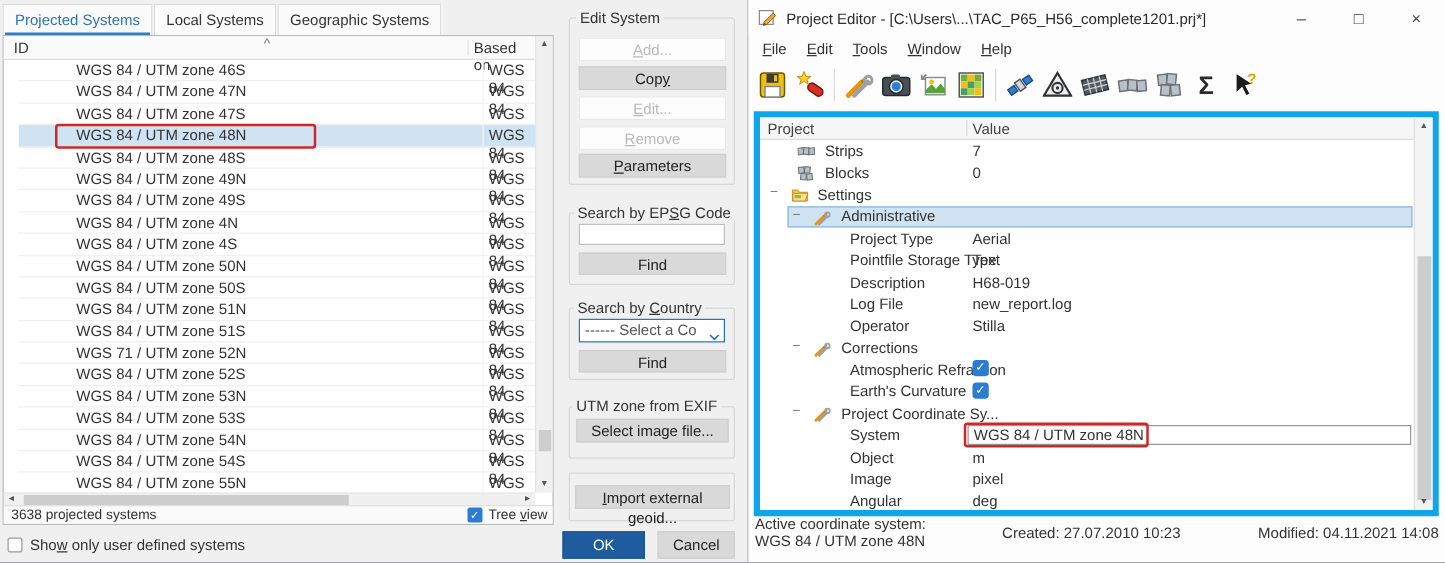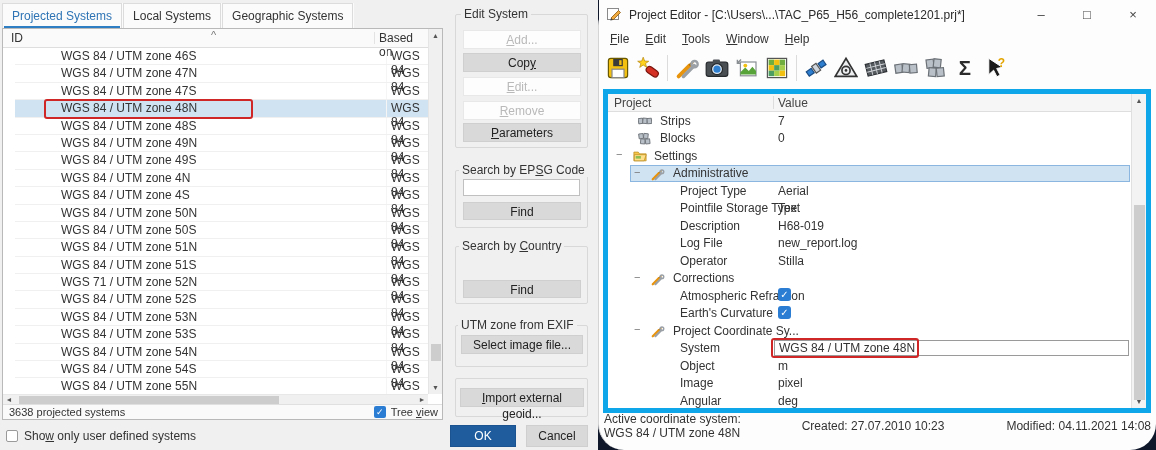--- a/index.html
+++ b/index.html
@@ -51,21 +51,21 @@
   .btn { position:absolute; text-align:center; font-size:12px; line-height:16px; padding-top:1px; }
   .btn.enabled { background:#d9d9d9; border:1px solid #cfcfcf; color:#222; }
   .btn.disabled { background:#fdfdfd; border:1px solid #e8e8e8; color:#b9b9b9; }
   .btn.primary { background:#1e5c9e; border:1px solid #1b5391; color:#fff; }
   .tinput { position:absolute; background:#fff; border:1px solid #c0c0c0; font-size:12px; padding:0 3px; }
   .ddl { position:absolute; background:#fff; border:1px solid #2e74b5; color:#555; padding:1px 16px 0 4px; overflow:hidden; white-space:nowrap; }
   .ddl .chev { position:absolute; right:3px; top:6px; }
   u { text-decoration:underline; }
 
   
-  .editor { position:absolute; left:598px; top:0; width:558px; height:450px; background:#fdfdfd; border-left:1px solid #d4d4d4;border-radius:26px; }
+  .editor { position:absolute; left:598px; top:0; width:558px; height:450px; background:#fdfdfd; border-left:1px solid #d4d4d4; }
   .titlebar { position:absolute; left:0; top:0; right:0; height:30px; display:flex; align-items:center; padding-left:7px; background:#fdfdfd; }
   .title-text { margin-left:7px; color:#2b2b2b; white-space:nowrap; }
   .win-controls { position:absolute; right:0; top:0; height:30px; display:flex; }
   .wbtn { width:46px; text-align:center; line-height:30px; color:#444; font-size:13px; }
   .menubar { position:absolute; left:3px; top:31px; height:18px; display:flex; }
   .mitem { padding:1px 8px; white-space:nowrap; }
   .toolbar { position:absolute; left:5px; top:50px; height:36px; display:flex; align-items:center; gap:2px; }
   .tbtn { width:28px; height:30px; display:flex; align-items:center; justify-content:center; }
   .tsep { width:1px; height:26px; background:#dcdcdc; margin:0 3px; }
 
@@ -234,20 +234,26 @@
     <div class="btn disabled" style="left:463px; top:77px; width:118px; height:19px;"><span></span><u>E</u><span>dit...</span></div>
     <div class="btn enabled" style="left:463px; top:123px; width:118px; height:19px;"><span></span><u>P</u><span>arameters</span></div>
 
     <div class="grp" style="left:455px; top:170px; width:133px; height:58px;"></div>
     <span class="grp-label" style="left:459px; top:163px;"><span>Search by EP</span><u>S</u><span>G Code</span></span>
     <input class="tinput" style="left: 463px; top: 179px; width: 117px; height: 17px;" value="">
     <div class="btn enabled" style="left:463px; top:202px; width:118px; height:18px;">Find</div>
 
     <div class="grp" style="left:455px; top:246px; width:133px; height:58px;"></div>
     <span class="grp-label" style="left:459px; top:239px;"><span>Search by </span><u>C</u><span>ountry</span></span>
+    <div class="ddl" style="left:463px; top:255px; width:117px; height:19px;">
+      <span>------ Select a Co</span>
+      <span class="chev"><svg width="9" height="6" viewBox="0 0 9 6">
+            <path d="M1 1 L4.5 4.5 L8 1" stroke="#2e74b5" fill="none" stroke-width="1.4"></path>
+          </svg></span>
+    </div>
     <div class="btn enabled" style="left:463px; top:280px; width:118px; height:18px;">Find</div>
 
     <div class="grp" style="left:455px; top:325px; width:133px; height:42px;"></div>
     <span class="grp-label" style="left:458px; top:318px;">UTM zone from EXIF</span>
     <div class="btn enabled" style="left:461px; top:335px; width:122px; height:19px;">Select image file...</div>
 
     <div class="grp" style="left:455px; top:378px; width:133px; height:39px;"></div>
     <div class="btn enabled" style="left:460px; top:388px; width:124px; height:19px;"><span></span><u>I</u><span>mport external geoid...</span></div>
 
     <div class="btn primary" style="left:450px; top:425px; width:66px; height:22px; line-height:19px;">OK</div>

